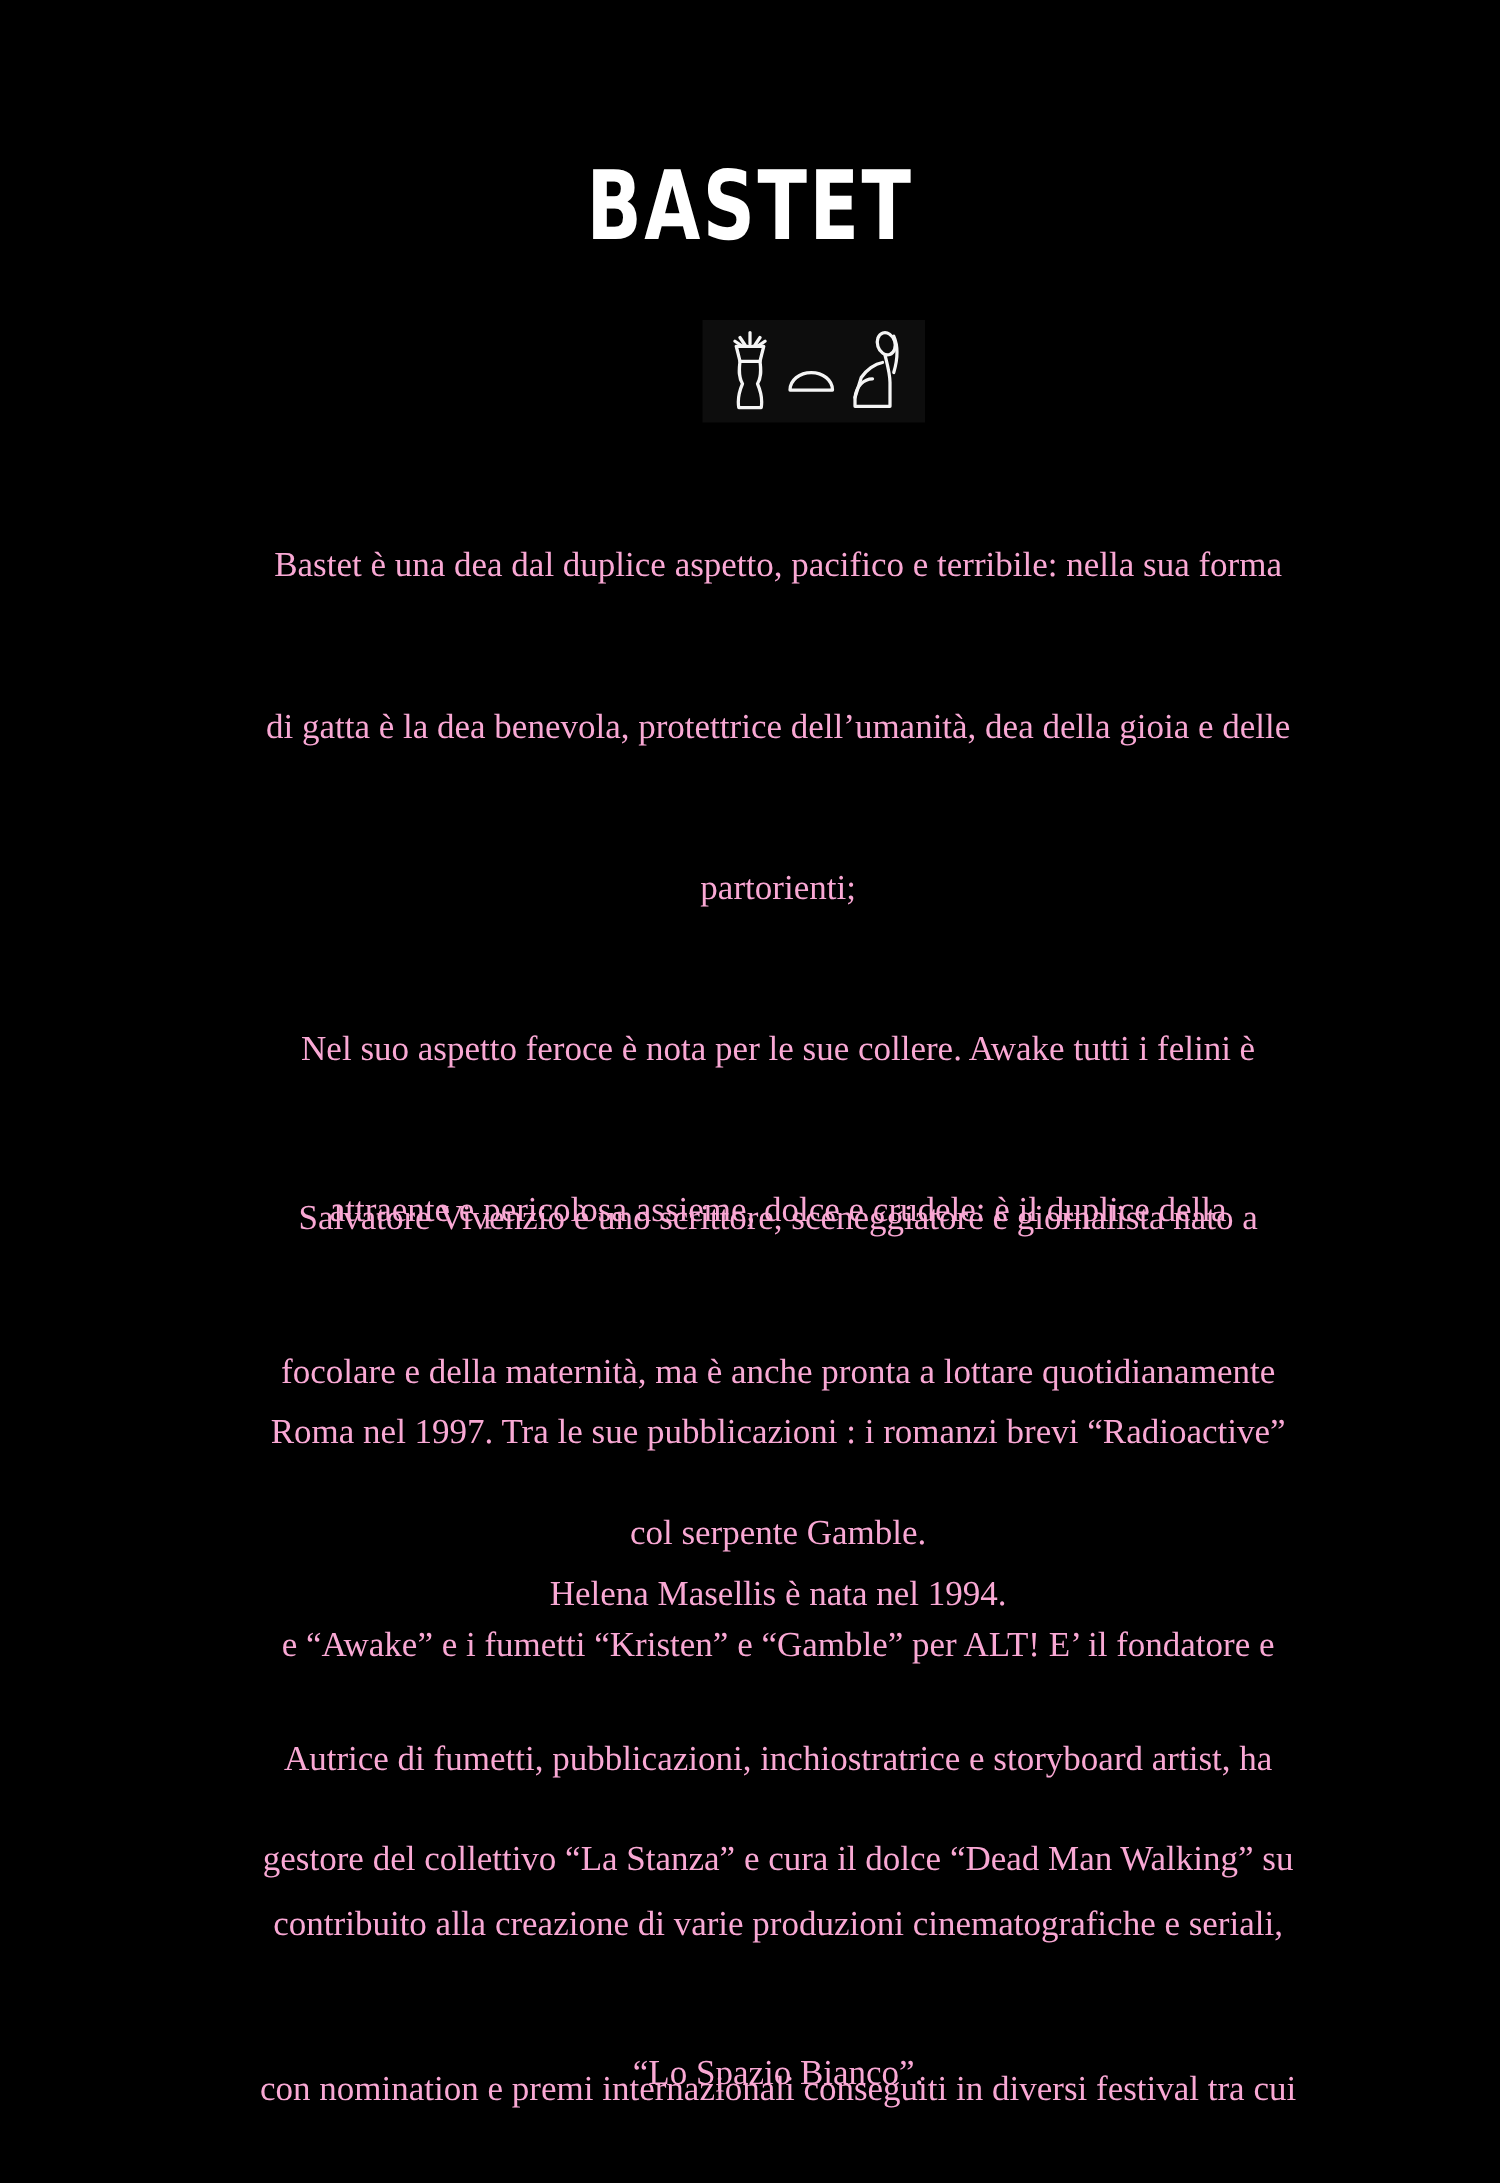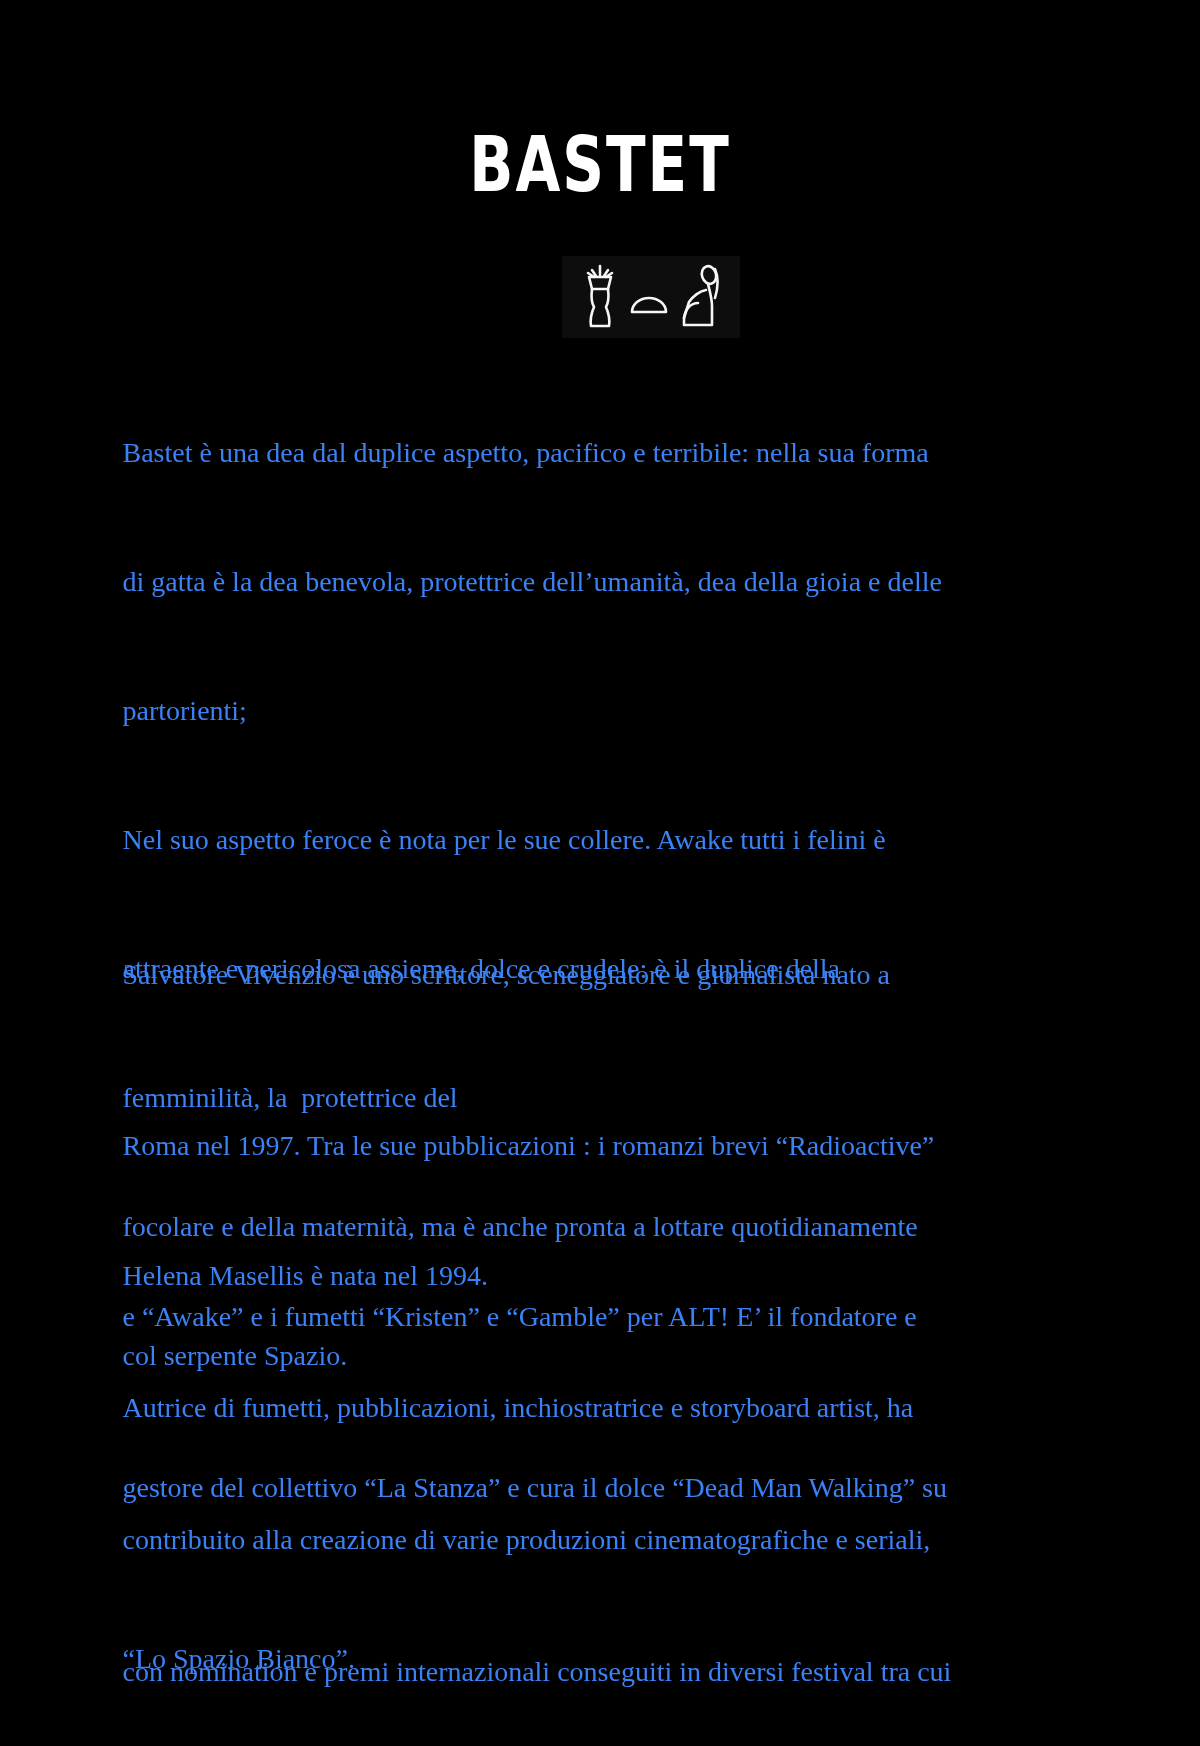--- a/index.html
+++ b/index.html
@@ -44,22 +44,23 @@
     align-items: center;
     justify-content: center;
   }
   .glyph-panel svg {
     display: block;
   }
   .para {
     position: absolute;
     left: 100px;
     width: 1000px;
+    text-align: center;
     font-size: 28px;
-    color: #3b82f6;
+    color: #f9a8d4;
     white-space: pre-wrap;
   }
   .para-1 { top: 345px;  line-height: 43px; }
   .para-2 { top: 832px;  line-height: 57px; }
   .para-3 { top: 1166px; line-height: 44px; }
   .line { min-height: 1em; }
 </style>
 </head>
 <body>
 
@@ -88,23 +89,22 @@
       </g>
     </svg>
   </div>
 
   <div class="para para-1">
     <div class="line">Bastet è una dea dal duplice aspetto, pacifico e terribile: nella sua forma</div>
     <div class="line">di gatta è la dea benevola, protettrice dell’umanità, dea della gioia e delle</div>
     <div class="line">partorienti;</div>
     <div class="line">Nel suo aspetto feroce è nota per le sue collere. Awake tutti i felini è</div>
     <div class="line">attraente e pericolosa assieme, dolce e crudele: è il duplice della</div>
-    <div class="line">femminilità, la  protettrice del</div>
     <div class="line">focolare e della maternità, ma è anche pronta a lottare quotidianamente</div>
-    <div class="line">col serpente Spazio.</div>
+    <div class="line">col serpente Gamble.</div>
   </div>
 
   <div class="para para-2">
     <div class="line">Salvatore Vivenzio è uno scrittore, sceneggiatore e giornalista nato a</div>
     <div class="line">Roma nel 1997. Tra le sue pubblicazioni : i romanzi brevi “Radioactive”</div>
     <div class="line">e “Awake” e i fumetti “Kristen” e “Gamble” per ALT! E’ il fondatore e</div>
     <div class="line">gestore del collettivo “La Stanza” e cura il dolce “Dead Man Walking” su</div>
     <div class="line">“Lo Spazio Bianco”.</div>
   </div>
 

